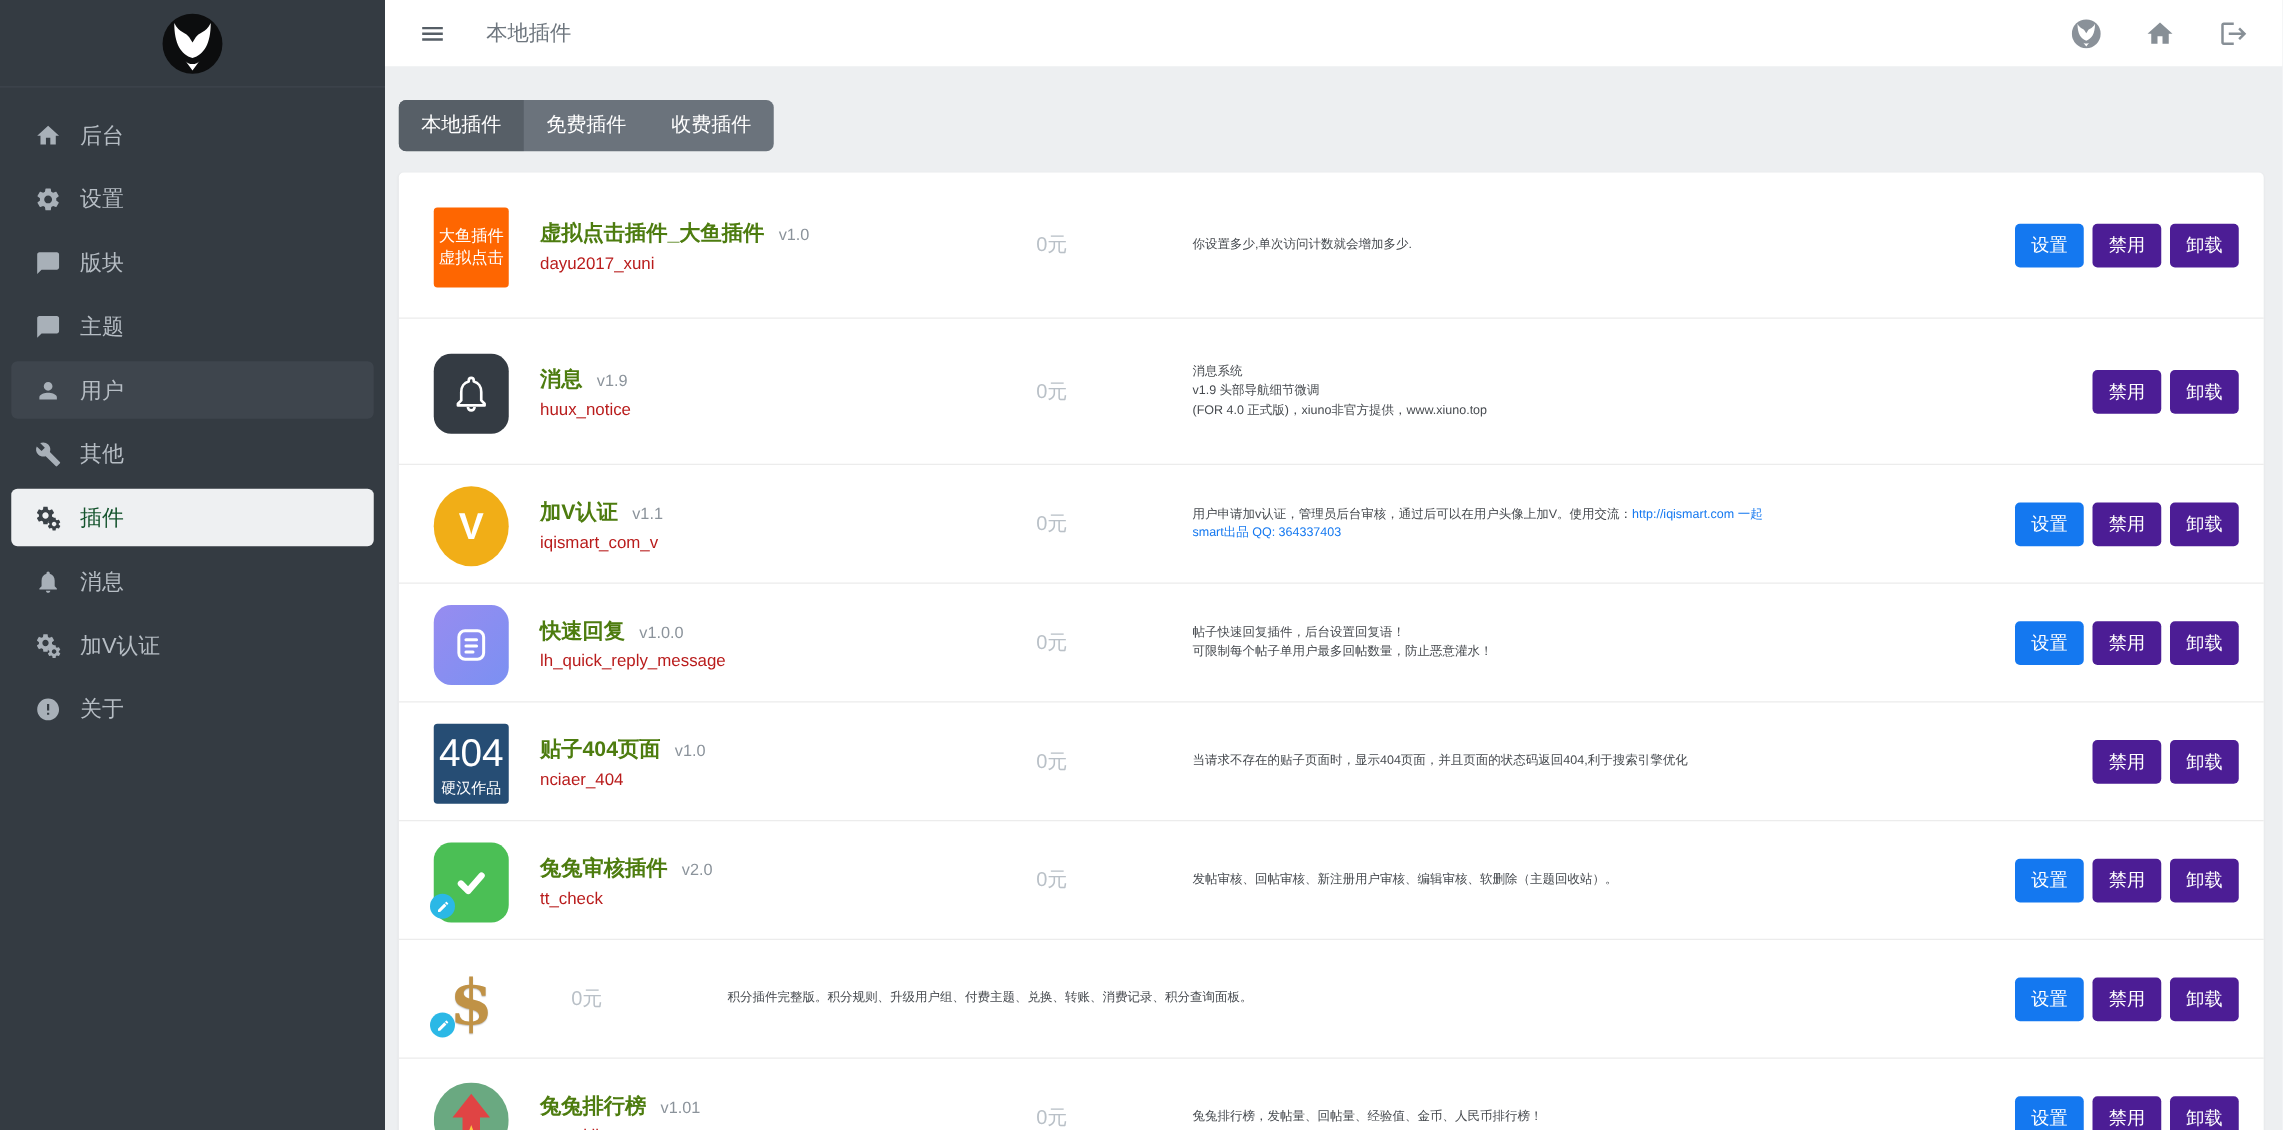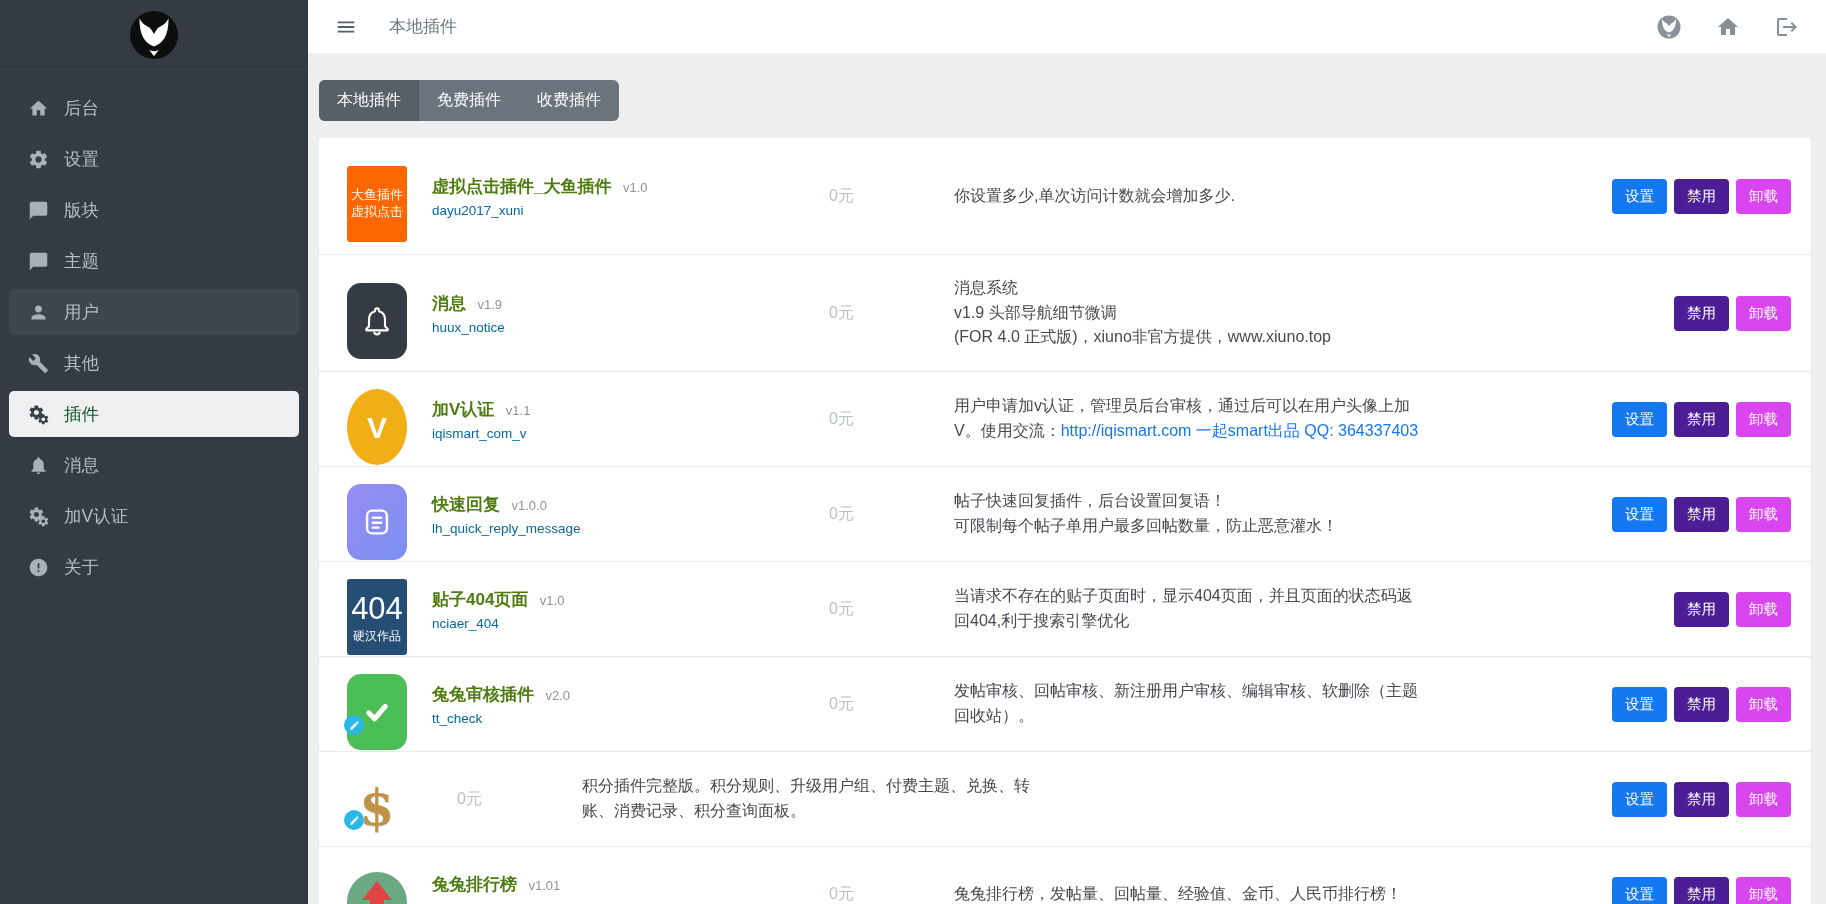--- a/index.html
+++ b/index.html
@@ -39,48 +39,48 @@
   .card { margin-top:17px; background:#fff; border-radius:4px;
     box-shadow:0 1px 2px rgba(0,0,0,.06); min-height:760px; }
 
   
   .prow { display:flex; align-items:center; min-height:95px; padding:10px 20px 10px 28px; }
   .prow + .prow { border-top:1px solid #ececec; }
   .prow:nth-child(1) { min-height:116px; }
   .prow:nth-child(2) { min-height:117px; }
 
   .picon-wrap { width:60px; height:60px; flex:none; margin-right:25px; position:relative; }
-  .picon { width:60px; height:76px; display:flex; flex-direction:column; align-items:center;
+  .picon { width:60px; height:64px; display:flex; flex-direction:column; align-items:center;
     justify-content:center; color:#fff; line-height:1.3; }
   .picon.square { border-radius:3px; }
   .picon.circle { border-radius:50%; }
   .picon.rounded { border-radius:14px; }
   .picon.gold { color:#c09246; text-shadow:0 1px 1px rgba(0,0,0,.25);
     font-family:"DejaVu Serif","Liberation Serif",serif; }
   .t-bell svg { width:32px; height:32px; }
   .t-doc svg { width:34px; height:34px; }
   .t-check svg { width:36px; height:36px; }
   .t-rank svg { width:60px; height:60px; }
   .pbadge { position:absolute; left:-3px; bottom:-1px; width:20px; height:20px; border-radius:50%;
     background:#2bb8e6; display:flex; align-items:center; justify-content:center; }
   .pbadge svg { width:11px; height:11px; }
 
   .phead { flex:0 0 372px; min-width:0; }
   .pname { font-size:17px; font-weight:700; color:#4d7c0f; text-decoration:none; cursor:pointer; }
   .pver { font-size:13px; color:#8b939b; margin-left:7px; }
-  .pauthor { font-size:13.5px; color:#0369a1; margin-top:5px; }
+  .pauthor { font-size:13.5px; color:#b91c1c; margin-top:5px; }
   .pprice { flex:0 0 150px; padding-left:25px; font-size:16px; color:#b9c0c7; }
-  .pdesc { flex:0 0 470px; font-size:16px; color:#464a4f; line-height:1.55; }
+  .pdesc { flex:0 0 470px; font-size:10px; color:#464a4f; line-height:1.55; }
   .pdesc .lnk { color:#1478f0; text-decoration:none; cursor:pointer; }
   .pactions { margin-left:auto; display:flex; gap:7px; }
   .btn { border:none; border-radius:4px; color:#fff; font-size:14.5px; padding:8px 13px;
     font-family:inherit; cursor:pointer; white-space:nowrap; }
   .btn-settings { background:#1478f0; }
   .btn-disable { background:#4c1d95; }
-  .btn-uninstall { background:#d946ef; }
+  .btn-uninstall { background:#4c1d95; }
 </style>
 </head>
 <body>
 
 <aside>
   <div class="logo-wrap" id="side-logo">
       <svg viewBox="0 0 48 48">
         <circle cx="24" cy="24" r="23" fill="#0c0d0e"></circle>
         <path fill="#fff" d="M10 8 C10 24 15 32 24 35 C33 32 38 24 38 8 C34 16 29 15 26.5 19 L24 23 L21.5 19 C19 15 14 16 10 8 Z"></path>
         <path fill="#fff" d="M18.5 37 L24 44.5 L29.5 37 C27.5 40.5 20.5 40.5 18.5 37 Z"></path>

